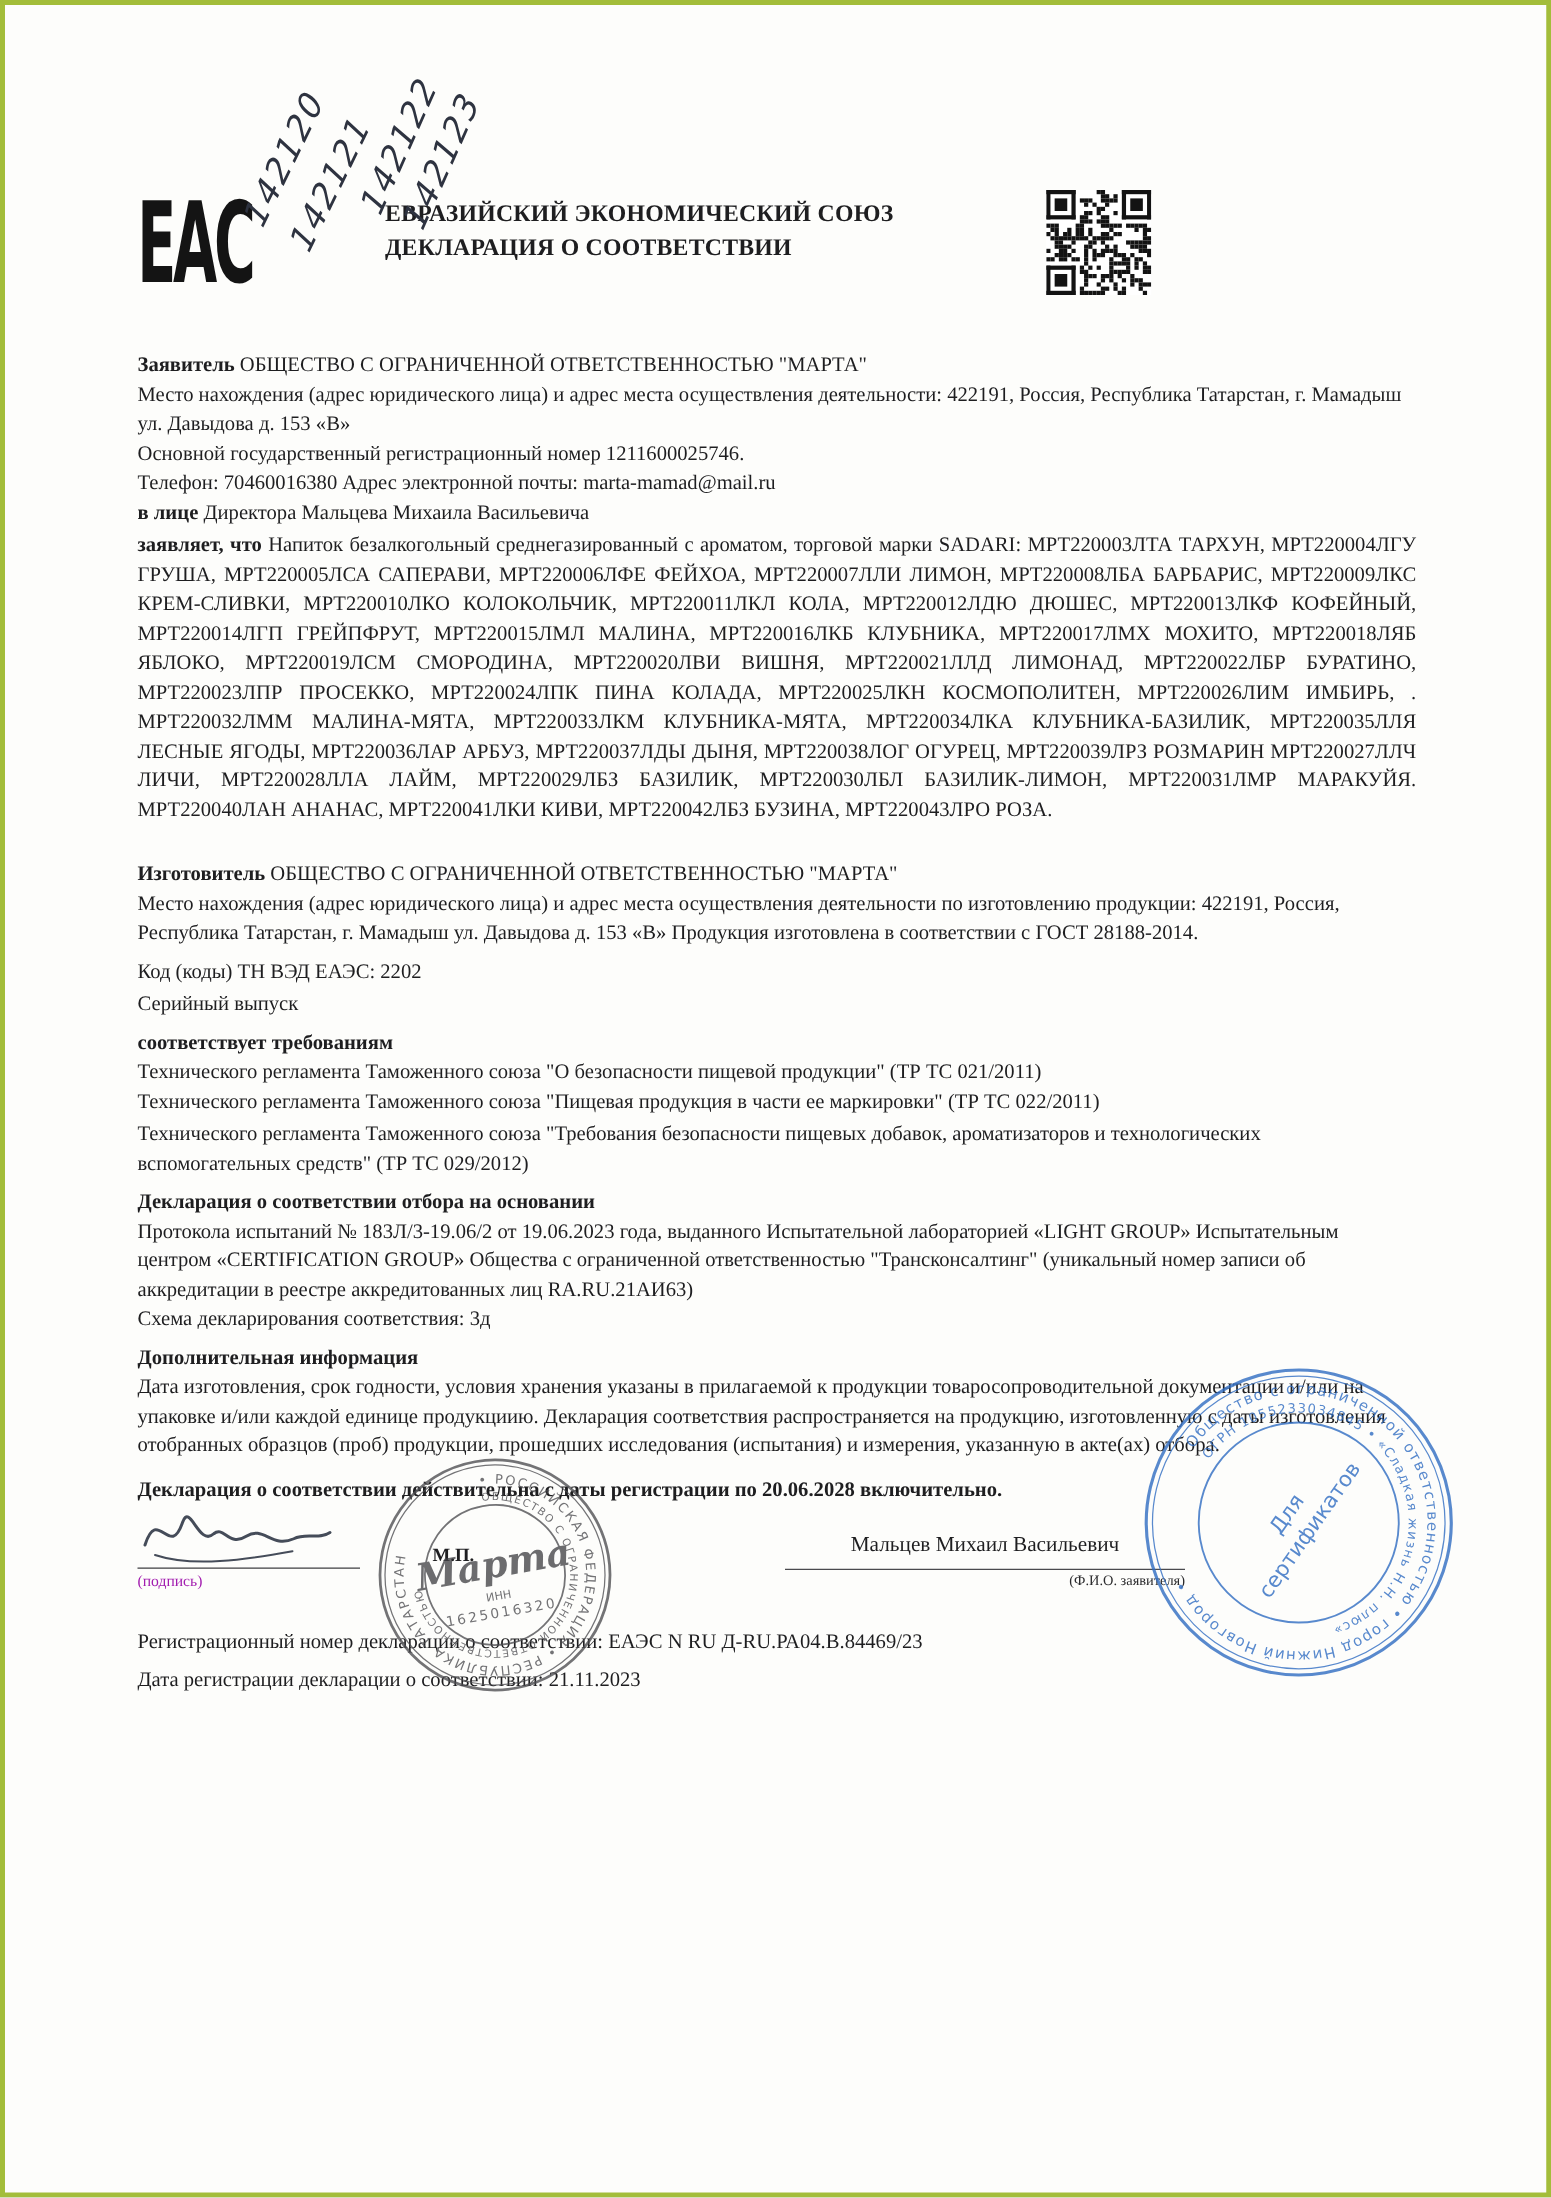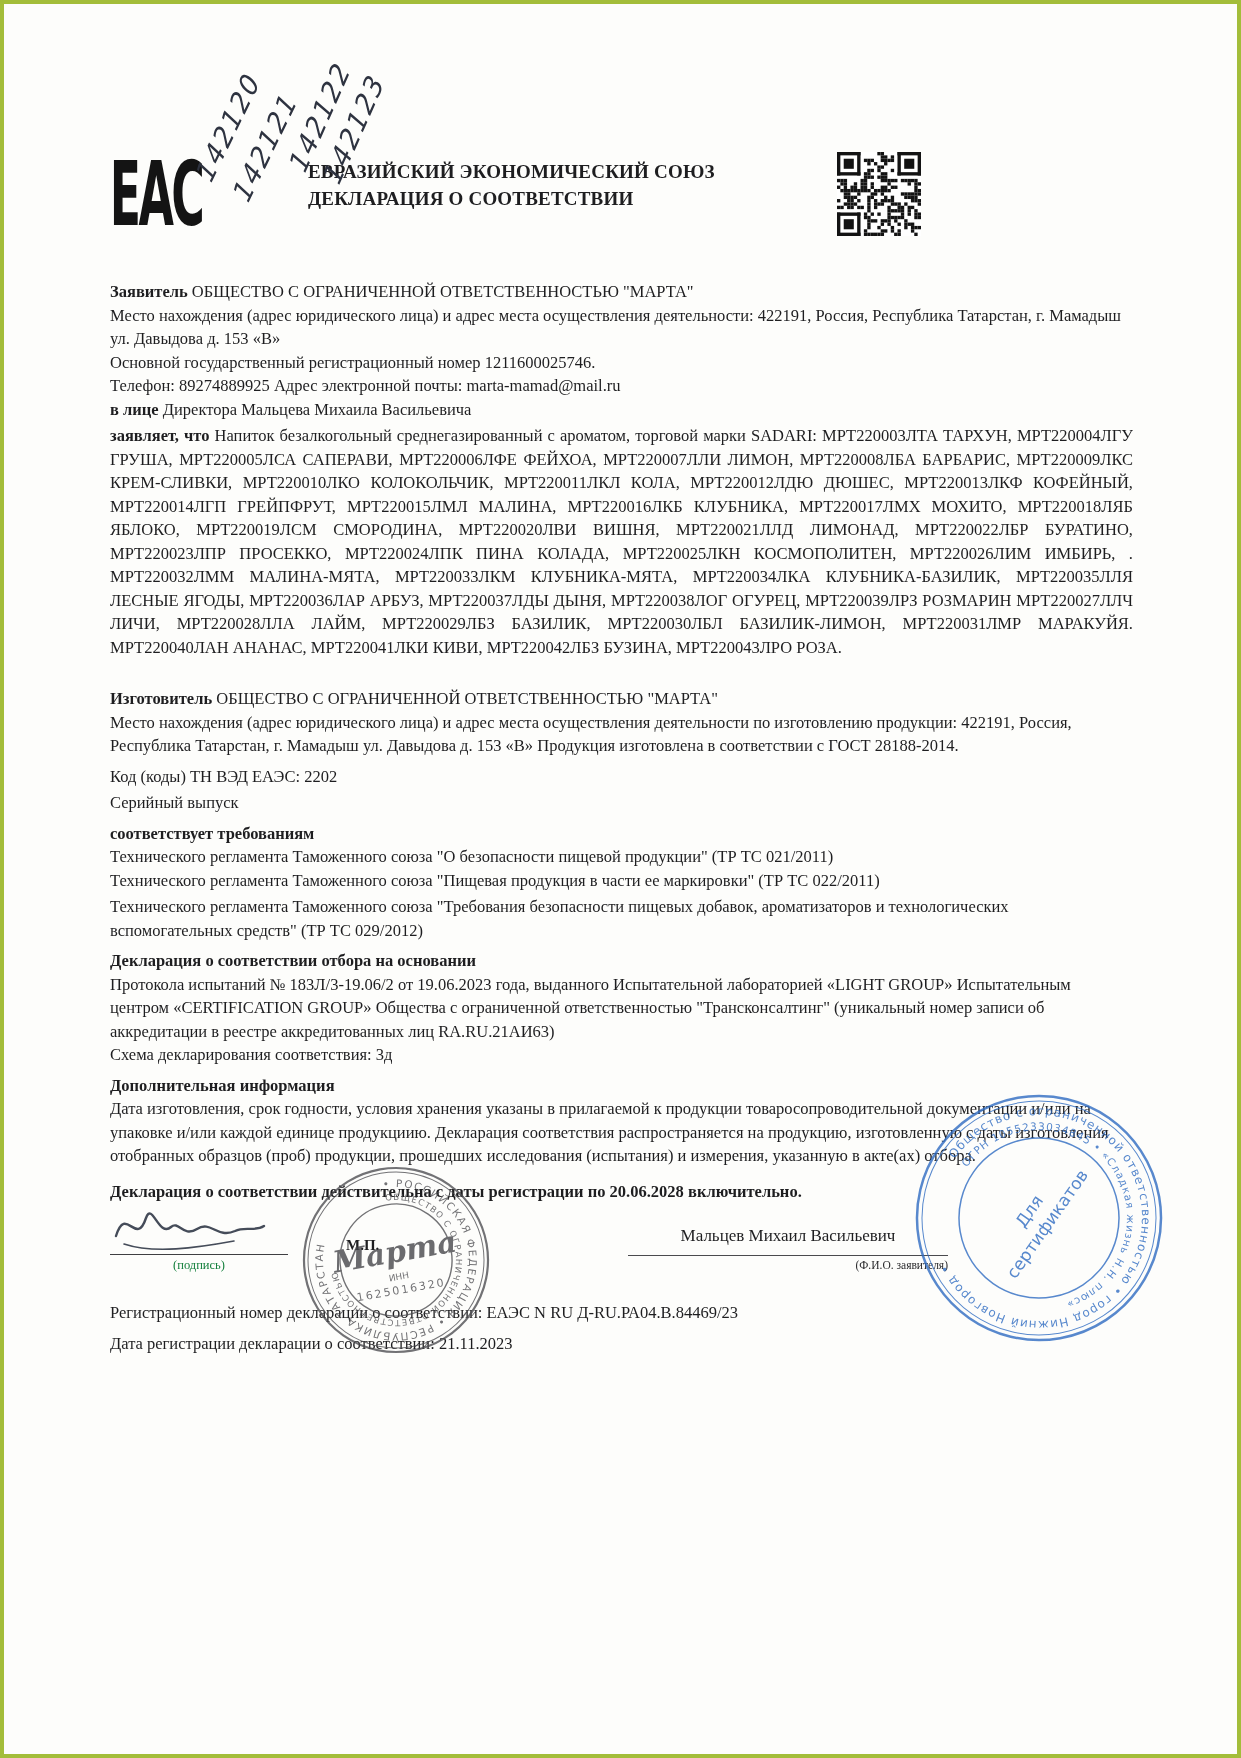--- a/index.html
+++ b/index.html
@@ -38,21 +38,21 @@
     transform-origin:left bottom;
     white-space:nowrap;
     letter-spacing:2px;
   }
 
   
   .sig-row{display:flex;align-items:flex-end;margin-top:8px;min-height:62px;}
   .sig-block{width:178px;}
   .sig-line{height:34px;border-bottom:1.5px solid #3f3f42;position:relative;}
   .sig-line svg{position:absolute;left:2px;top:-24px;}
-  .sig-caption{text-align:center;font-size:12.5px;line-height:16px;padding-top:2px;color:#15803d;}
+  .sig-caption{font-size:12.5px;line-height:16px;padding-top:2px;color:#a21caf;}
   .mp{margin-left:58px;padding-bottom:16px;font-size:15px;font-weight:bold;}
   .fio-block{margin-left:auto;margin-right:185px;width:320px;}
   .fio-name{text-align:center;border-bottom:1.2px solid #4a4a4e;padding-bottom:8px;font-size:17px;}
   .fio-caption{text-align:right;font-size:11.5px;line-height:15px;padding-top:2px;color:#2a2a2c;}
 
   .bottom-wrap{position:relative;}
   .stamp{position:absolute;pointer-events:none;}
   .stamp-blue{right:-46px;top:4px;width:280px;height:280px;}
   .stamp-gray{left:188px;top:88px;width:196px;height:196px;}
 
@@ -311,21 +311,21 @@
             <rect x="57.12" y="80.64" width="3.36" height="3.36" fill="#131313"></rect>
             <rect x="60.48" y="80.64" width="3.36" height="3.36" fill="#131313"></rect>
             <rect x="77.28" y="80.64" width="3.36" height="3.36" fill="#131313"></rect>
           </svg>
       </div>
     </div>
 
     <p><b>Заявитель</b> <span>ОБЩЕСТВО С ОГРАНИЧЕННОЙ ОТВЕТСТВЕННОСТЬЮ "МАРТА"</span></p>
     <p>Место нахождения (адрес юридического лица) и адрес места осуществления деятельности: 422191, Россия, Республика Татарстан, г. Мамадыш ул. Давыдова д. 153 «В»</p>
     <p>Основной государственный регистрационный номер 1211600025746.</p>
-    <p>Телефон: 89274889925 Адрес электронной почты: marta-mamad@mail.ru</p>
+    <p>Телефон: 70460016380 Адрес электронной почты: marta-mamad@mail.ru</p>
     <p><b>в лице</b> <span>Директора Мальцева Михаила Васильевича</span></p>
 
     <p class="gap-xs just"><b>заявляет, что</b> <span>Напиток безалкогольный среднегазированный с ароматом, торговой марки SADARI: МРТ220003ЛТА ТАРХУН, МРТ220004ЛГУ ГРУША, МРТ220005ЛСА САПЕРАВИ, МРТ220006ЛФЕ ФЕЙХОА, МРТ220007ЛЛИ ЛИМОН, МРТ220008ЛБА БАРБАРИС, МРТ220009ЛКС КРЕМ-СЛИВКИ, МРТ220010ЛКО КОЛОКОЛЬЧИК, МРТ220011ЛКЛ КОЛА, МРТ220012ЛДЮ ДЮШЕС, МРТ220013ЛКФ КОФЕЙНЫЙ, МРТ220014ЛГП ГРЕЙПФРУТ, МРТ220015ЛМЛ МАЛИНА, МРТ220016ЛКБ КЛУБНИКА, МРТ220017ЛМХ МОХИТО, МРТ220018ЛЯБ ЯБЛОКО, МРТ220019ЛСМ СМОРОДИНА, МРТ220020ЛВИ ВИШНЯ, МРТ220021ЛЛД ЛИМОНАД, МРТ220022ЛБР БУРАТИНО, МРТ220023ЛПР ПРОСЕККО, МРТ220024ЛПК ПИНА КОЛАДА, МРТ220025ЛКН КОСМОПОЛИТЕН, МРТ220026ЛИМ ИМБИРЬ, . МРТ220032ЛММ МАЛИНА-МЯТА, МРТ220033ЛКМ КЛУБНИКА-МЯТА, МРТ220034ЛКА КЛУБНИКА-БАЗИЛИК, МРТ220035ЛЛЯ ЛЕСНЫЕ ЯГОДЫ, МРТ220036ЛАР АРБУЗ, МРТ220037ЛДЫ ДЫНЯ, МРТ220038ЛОГ ОГУРЕЦ, МРТ220039ЛРЗ РОЗМАРИН МРТ220027ЛЛЧ ЛИЧИ, МРТ220028ЛЛА ЛАЙМ, МРТ220029ЛБЗ БАЗИЛИК, МРТ220030ЛБЛ БАЗИЛИК-ЛИМОН, МРТ220031ЛМР МАРАКУЙЯ. МРТ220040ЛАН АНАНАС, МРТ220041ЛКИ КИВИ, МРТ220042ЛБЗ БУЗИНА, МРТ220043ЛРО РОЗА.</span></p>
 
     <p class="gap-lg"><b>Изготовитель</b> <span>ОБЩЕСТВО С ОГРАНИЧЕННОЙ ОТВЕТСТВЕННОСТЬЮ "МАРТА"</span></p>
     <p>Место нахождения (адрес юридического лица) и адрес места осуществления деятельности по изготовлению продукции: 422191, Россия, Республика Татарстан, г. Мамадыш ул. Давыдова д. 153 «В» Продукция изготовлена в соответствии с ГОСТ 28188-2014.</p>
     <p class="gap-sm">Код (коды) ТН ВЭД ЕАЭС: 2202</p>
     <p class="gap-xs">Серийный выпуск</p>
 
     <p class="gap-sm"><b>соответствует требованиям</b></p>

